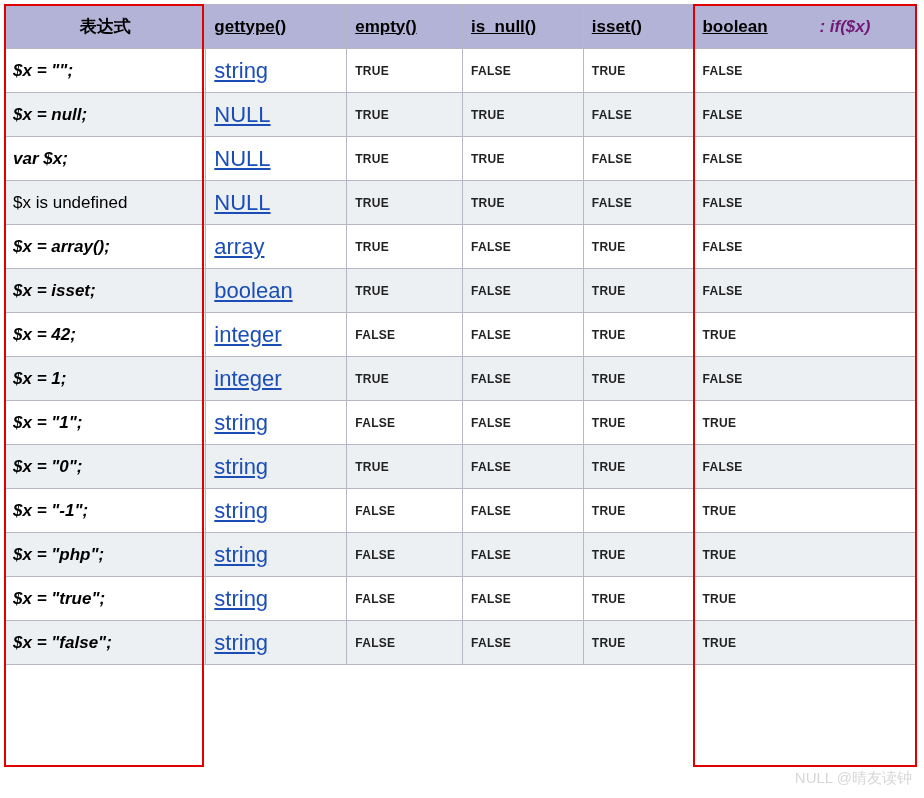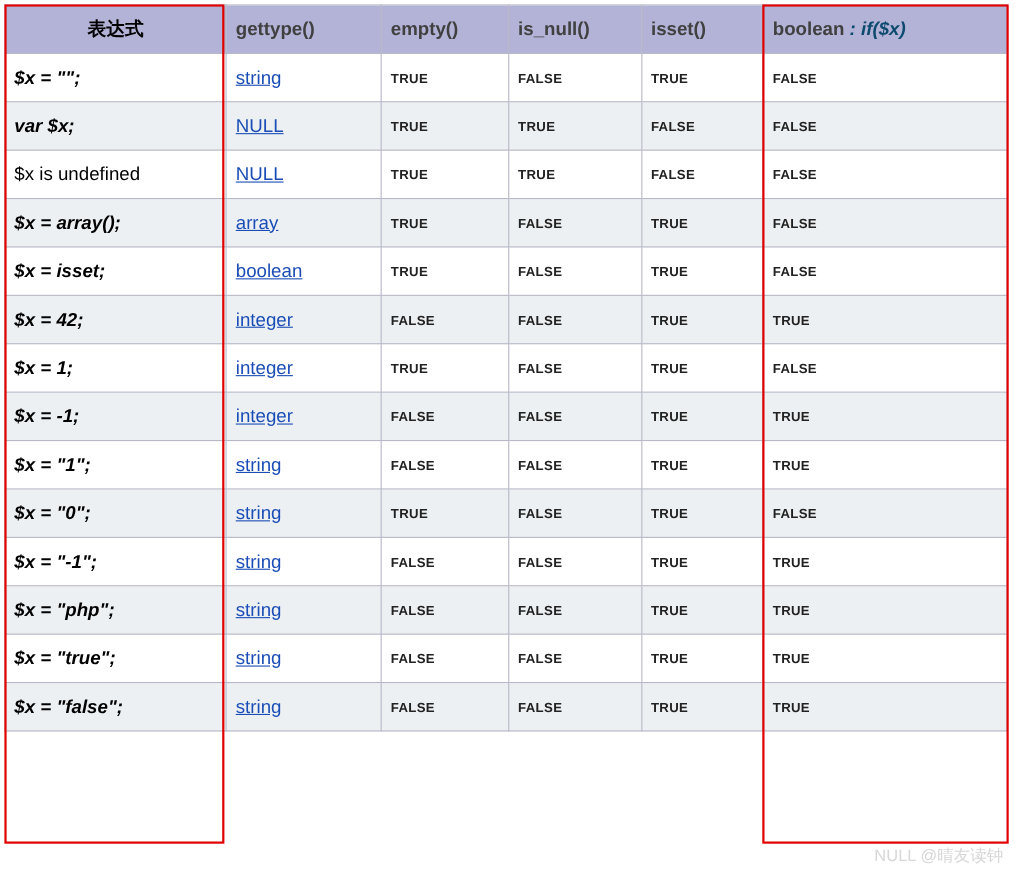--- a/index.html
+++ b/index.html
@@ -33,43 +33,45 @@
       background: #b3b3d7;
       font-weight: bold;
       font-size: 17px;
       color: #1a4db6;
     }
     th:first-child {
       color: #000;
       text-align: center;
     }
     th .lnk {
-      color: #404040;
+      color: #000000;
+      text-decoration: underline;
       cursor: pointer;
     }
     th .plain {
-      color: #0c4a6e;
+      color: #701a75;
       text-decoration: none;
       font-style: italic;
       font-weight: bold;
+      margin-left: 47px;
     }
     td.expr {
       font-style: italic;
       font-weight: bold;
       font-size: 17px;
     }
     td.expr.noital {
       font-style: normal;
       font-weight: normal;
       margin-top: 32px;
     }
     td.type a {
       color: #1a4db6;
       text-decoration: underline;
-      font-size: 17px;
+      font-size: 22px;
       cursor: pointer;
     }
     td.bool {
       font-size: 12px;
       font-weight: bold;
       letter-spacing: 0.3px;
       color: #222;
     }
     tbody tr:nth-child(odd) td { background: #ffffff; }
     tbody tr:nth-child(even) td { background: #edf0f3; }
@@ -134,20 +136,28 @@
     <tbody id="tbody">
         <tr>
           <td class="expr">$x = "";</td>
           <td class="type"><a>string</a></td>
           <td class="bool">TRUE</td>
           <td class="bool">FALSE</td>
           <td class="bool">TRUE</td>
           <td class="bool">FALSE</td>
         </tr>
         <tr>
+          <td class="expr">$x = null;</td>
+          <td class="type"><a>NULL</a></td>
+          <td class="bool">TRUE</td>
+          <td class="bool">TRUE</td>
+          <td class="bool">FALSE</td>
+          <td class="bool">FALSE</td>
+        </tr>
+        <tr>
           <td class="expr">var $x;</td>
           <td class="type"><a>NULL</a></td>
           <td class="bool">TRUE</td>
           <td class="bool">TRUE</td>
           <td class="bool">FALSE</td>
           <td class="bool">FALSE</td>
         </tr>
         <tr>
           <td class="expr noital">$x is undefined</td>
           <td class="type"><a>NULL</a></td>
@@ -180,28 +190,20 @@
           <td class="bool">TRUE</td>
           <td class="bool">TRUE</td>
         </tr>
         <tr>
           <td class="expr">$x = 1;</td>
           <td class="type"><a>integer</a></td>
           <td class="bool">TRUE</td>
           <td class="bool">FALSE</td>
           <td class="bool">TRUE</td>
           <td class="bool">FALSE</td>
-        </tr>
-        <tr>
-          <td class="expr">$x = -1;</td>
-          <td class="type"><a>integer</a></td>
-          <td class="bool">FALSE</td>
-          <td class="bool">FALSE</td>
-          <td class="bool">TRUE</td>
-          <td class="bool">TRUE</td>
         </tr>
         <tr>
           <td class="expr">$x = "1";</td>
           <td class="type"><a>string</a></td>
           <td class="bool">FALSE</td>
           <td class="bool">FALSE</td>
           <td class="bool">TRUE</td>
           <td class="bool">TRUE</td>
         </tr>
         <tr>

